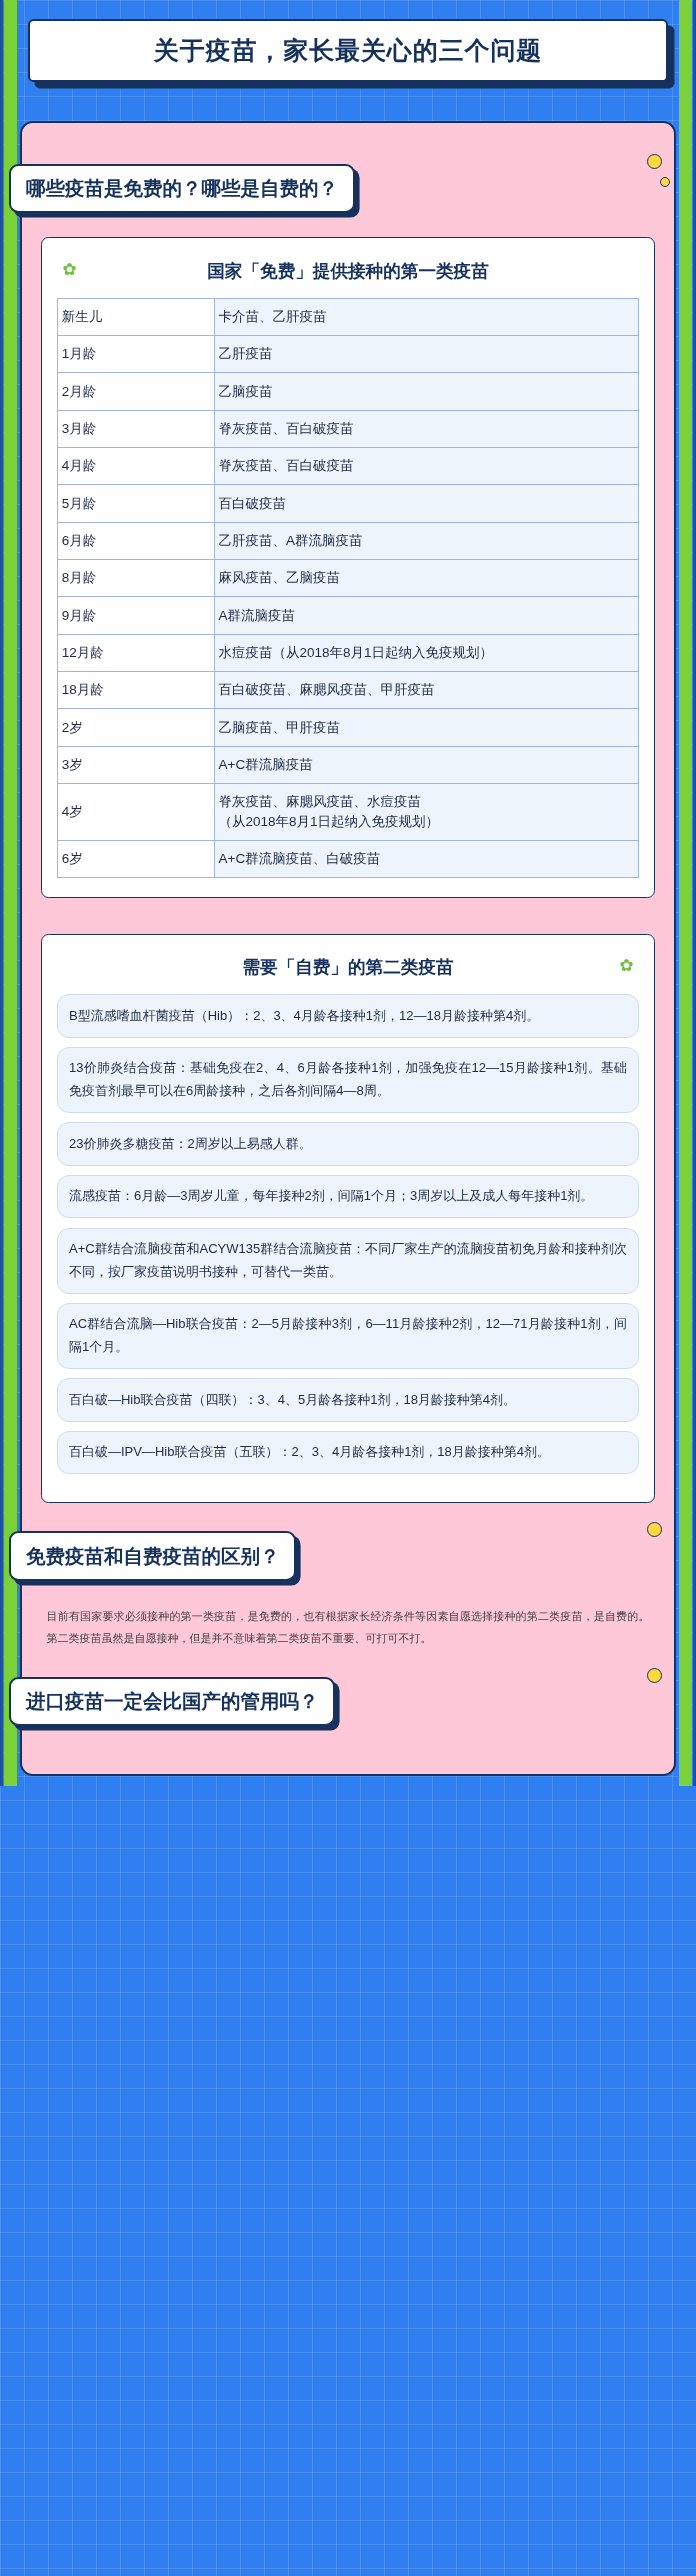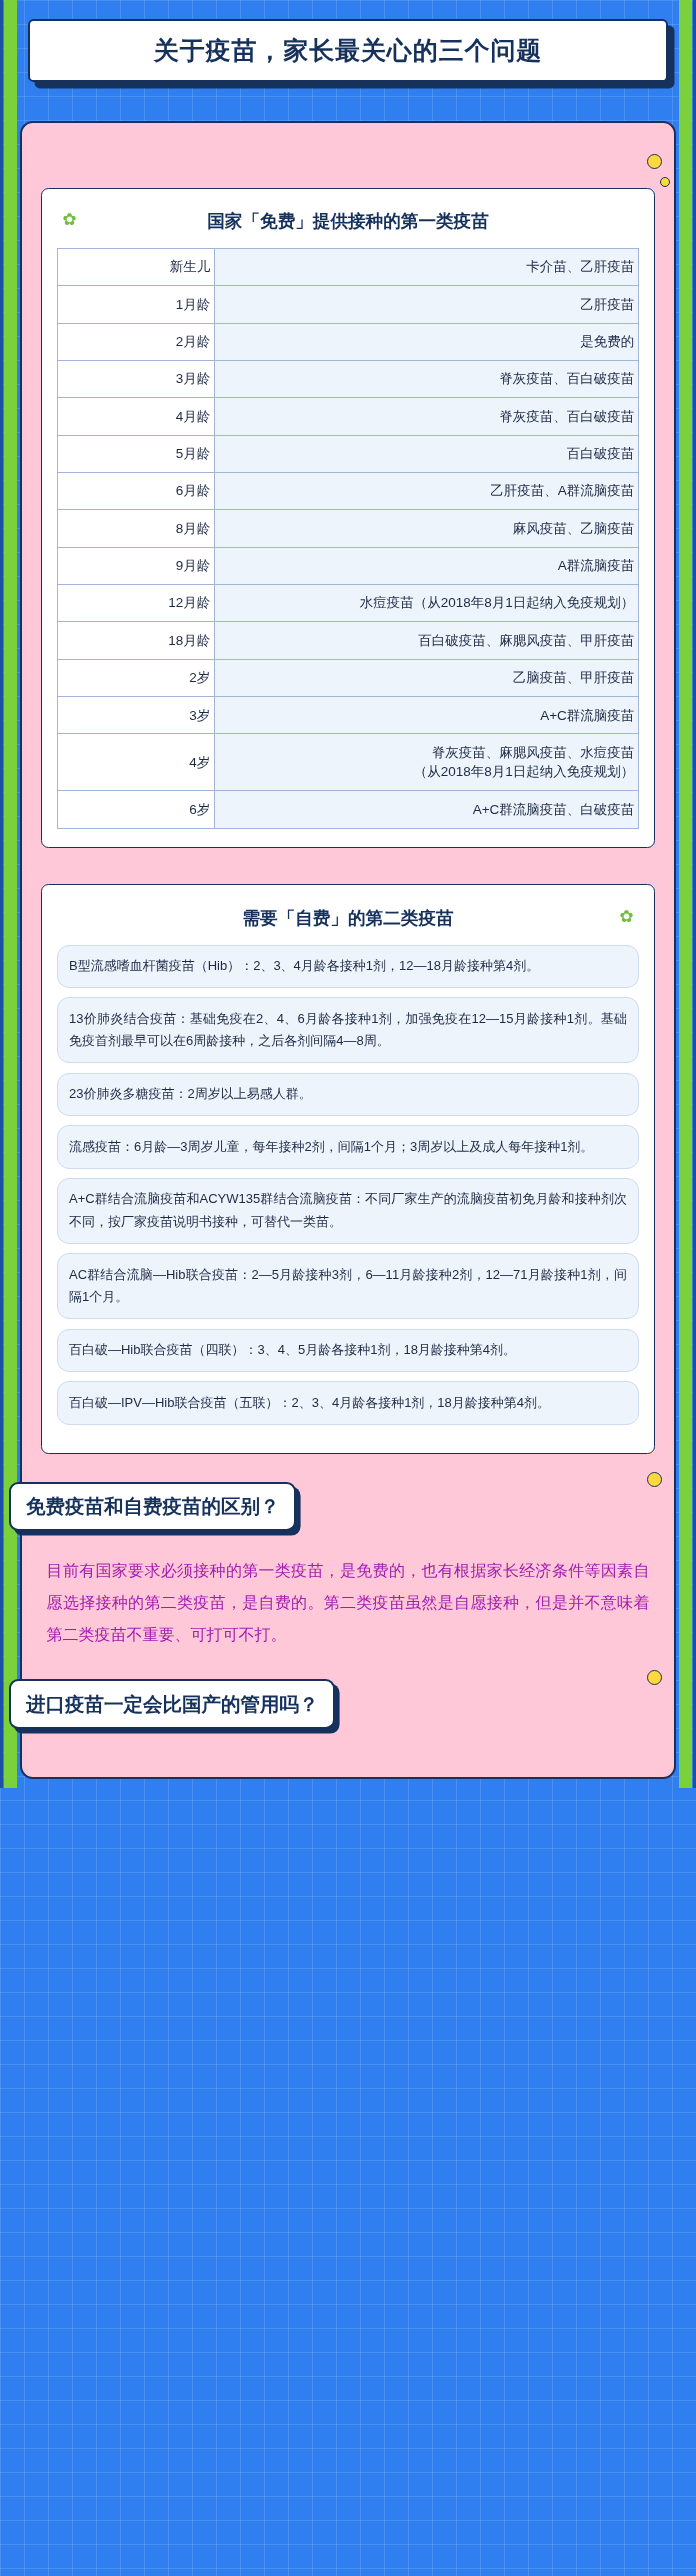--- a/index.html
+++ b/index.html
@@ -124,21 +124,21 @@
   
   table.vtable {
     width: 100%;
     border-collapse: collapse;
     font-size: 13.5px;
     color: #1d2a44;
   }
   table.vtable td {
     border: 0.9px solid #9fb6d8;
     padding: 8.4px 3.7px;
-    text-align: right;
+    text-align: left;
     background: #eef4fc;
     line-height: 1.45;
   }
   table.vtable td.age {
     width: 27%;
     background: #ffffff;
   }
 
   
   .item {
@@ -148,22 +148,22 @@
     font-size: 13px;
     color: #1d2a44;
     line-height: 1.75;
     padding: 9.3px 11px;
     margin-bottom: 9.3px;
     text-align: justify;
   }
 
   
   .para {
-    font-size: 16px;
-    color: #a21caf;
+    font-size: 11px;
+    color: #404040;
     line-height: 2.0;
     text-align: justify;
     margin: 16.7px 5.6px 0 5.6px;
   }
 
   .section { margin-top: 28px; }
 </style>
 </head>
 <body>
 
@@ -174,20 +174,21 @@
 
   <div class="title-wrap">
     <div class="title-banner">
       <div class="t">关于疫苗，家长最关心的三个问题</div>
     </div>
   </div>
 
   <div class="card">
 
     <div class="chip-row">
+      <span class="chip">哪些疫苗是免费的？哪些是自费的？</span>
       <span class="bulb b1"></span>
       <span class="bulb b2"></span>
     </div>
 
     <div class="panel">
       <div class="panel-title">
         <span class="deco l">✿</span>
         <span>国家「免费」提供接种的第一类疫苗</span>
       </div>
       <table class="vtable">
@@ -195,21 +196,21 @@
             <tr>
               <td class="age">新生儿</td>
               <td>卡介苗、乙肝疫苗</td>
             </tr>
             <tr>
               <td class="age">1月龄</td>
               <td>乙肝疫苗</td>
             </tr>
             <tr>
               <td class="age">2月龄</td>
-              <td>是免费的</td>
+              <td>乙脑疫苗</td>
             </tr>
             <tr>
               <td class="age">3月龄</td>
               <td>脊灰疫苗、百白破疫苗</td>
             </tr>
             <tr>
               <td class="age">4月龄</td>
               <td>脊灰疫苗、百白破疫苗</td>
             </tr>
             <tr>

